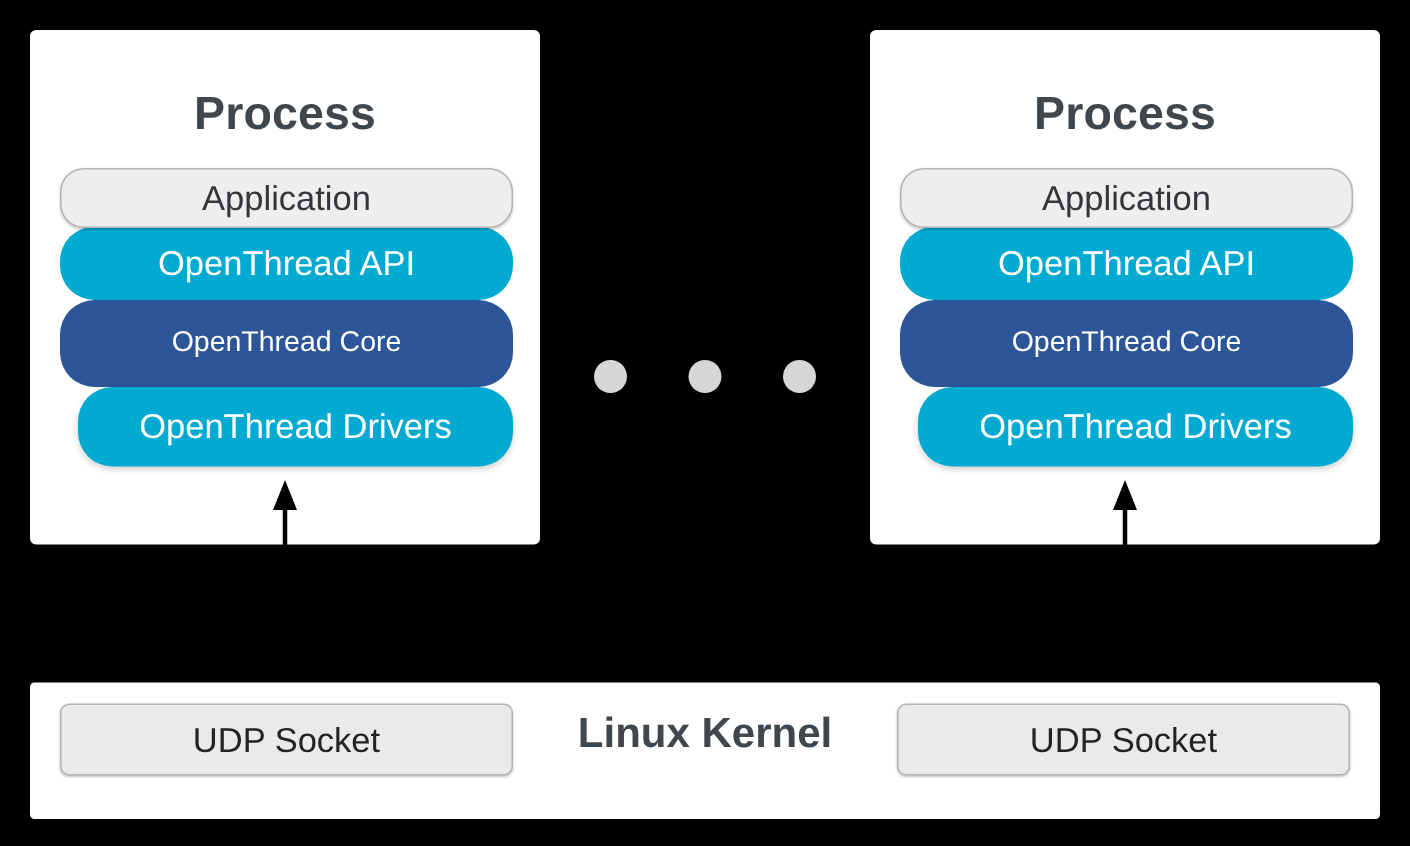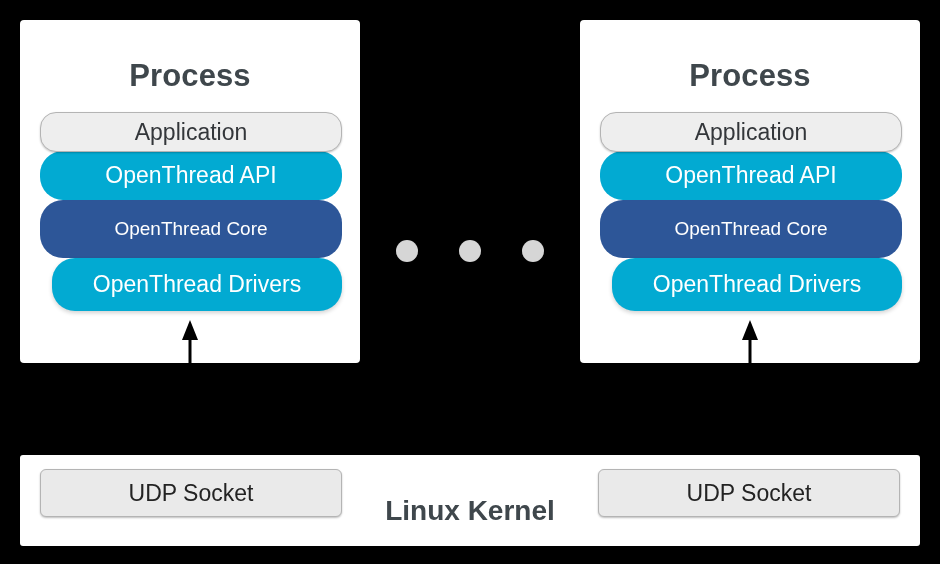--- a/index.html
+++ b/index.html
@@ -150,21 +150,21 @@
     font-size: 23px;
     color: #232323;
     margin-top: 13px;
   }
   #udp-socket-1 { left: 20px; }
   #udp-socket-2 { left: 578px; }
 
   #kernel-label {
     position: absolute;
     left: 0;
-    top: 42px;
+    top: 20px;
     width: 100%;
     text-align: center;
     font-size: 28px;
     font-weight: bold;
     color: #3f474c;
     line-height: 1;
   }
 </style>
 </head>
 <body>

